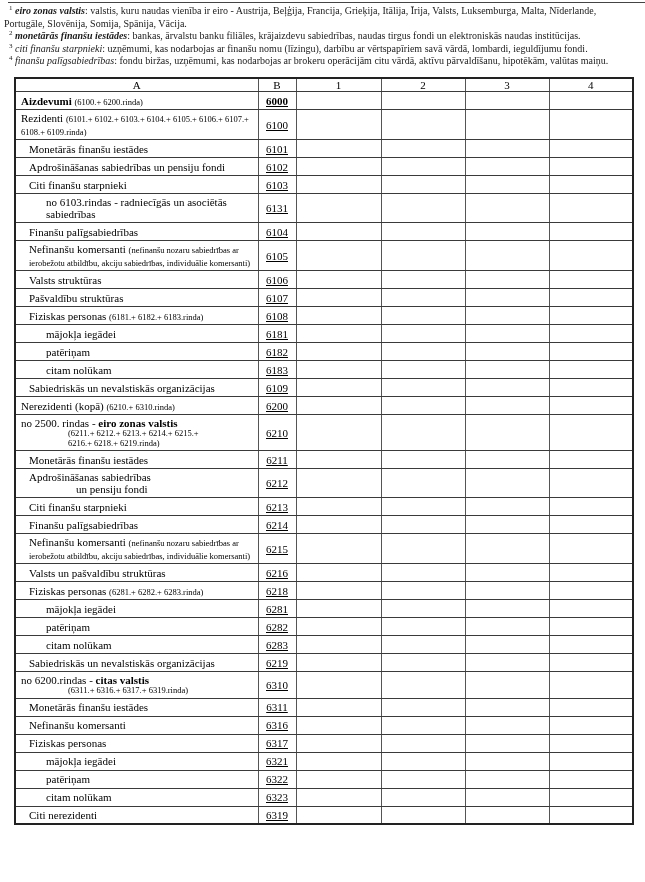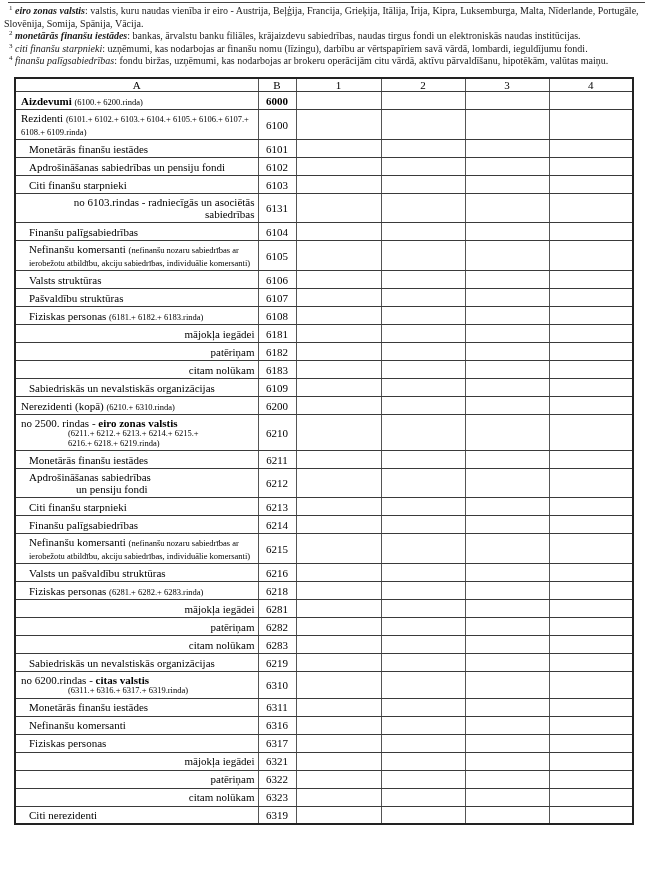--- a/index.html
+++ b/index.html
@@ -30,36 +30,36 @@
     border-top:1.5px solid #3a3a3a;
     border-bottom:1.5px solid #3a3a3a;
     vertical-align:middle;
     overflow:hidden;
   }
   thead tr { height:14px; }
   th { font-weight:normal; font-size:11px; padding:0 2px; }
   tbody tr { height:18px; }
   td.ca { font-size:11px; line-height:12px; padding:2px 3px 2px 5px;margin-left:12px; }
   td.ca.ind1 { padding-left:13px; }
-  td.ca.ind2 { padding-left:30px;text-align:right; }
-  td.cb { text-align:center; font-size:11px; padding:1px 1px; }
+  td.ca.ind2 { padding-left:30px; }
+  td.cb { text-align:center; font-size:11px; padding:1px 1px;text-decoration:underline; }
   td.cv { background:#fff; }
   .b  { font-weight:bold; }
   .i  { }
   .sm { font-size:8.5px; line-height:9.5px; }
   .blk { display:block;padding-left:47px; }
 </style>
 </head>
 <body>
 
 <div class="page">
   <div class="topline"></div>
 
   <div class="footnotes">
-      <div class="fn"><sup>1</sup> <span class="fn-term fn-bold">eiro zonas valstis</span><span>: valstis, kuru naudas vienība ir eiro - Austrija, Beļģija, Francija, Grieķija, Itālija, Īrija, Kipra, Luksemburga, Malta, Nīderlande, Portugāle, Slovēnija, Somija, Spānija, Vācija.</span></div>
+      <div class="fn"><sup>1</sup> <span class="fn-term fn-bold">eiro zonas valstis</span><span>: valstis, kuru naudas vienība ir eiro - Austrija, Beļģija, Francija, Grieķija, Itālija, Īrija, Valsts, Luksemburga, Malta, Nīderlande, Portugāle, Slovēnija, Somija, Spānija, Vācija.</span></div>
       <div class="fn"><sup>2</sup> <span class="fn-term fn-bold">monetārās finanšu iestādes</span><span>: bankas, ārvalstu banku filiāles, krājaizdevu sabiedrības, naudas tirgus fondi un elektroniskās naudas institūcijas.</span></div>
       <div class="fn"><sup>3</sup> <span class="fn-term">citi finanšu starpnieki</span><span>: uzņēmumi, kas nodarbojas ar finanšu nomu (līzingu), darbību ar vērtspapīriem savā vārdā, lombardi, ieguldījumu fondi.</span></div>
       <div class="fn"><sup>4</sup> <span class="fn-term">finanšu palīgsabiedrības</span><span>: fondu biržas, uzņēmumi, kas nodarbojas ar brokeru operācijām citu vārdā, aktīvu pārvaldīšanu, hipotēkām, valūtas maiņu.</span></div>
     </div>
 
   <table class="report">
     <colgroup>
       <col style="width:243px">
         <col style="width:38px">
       <col style="width:85px">

